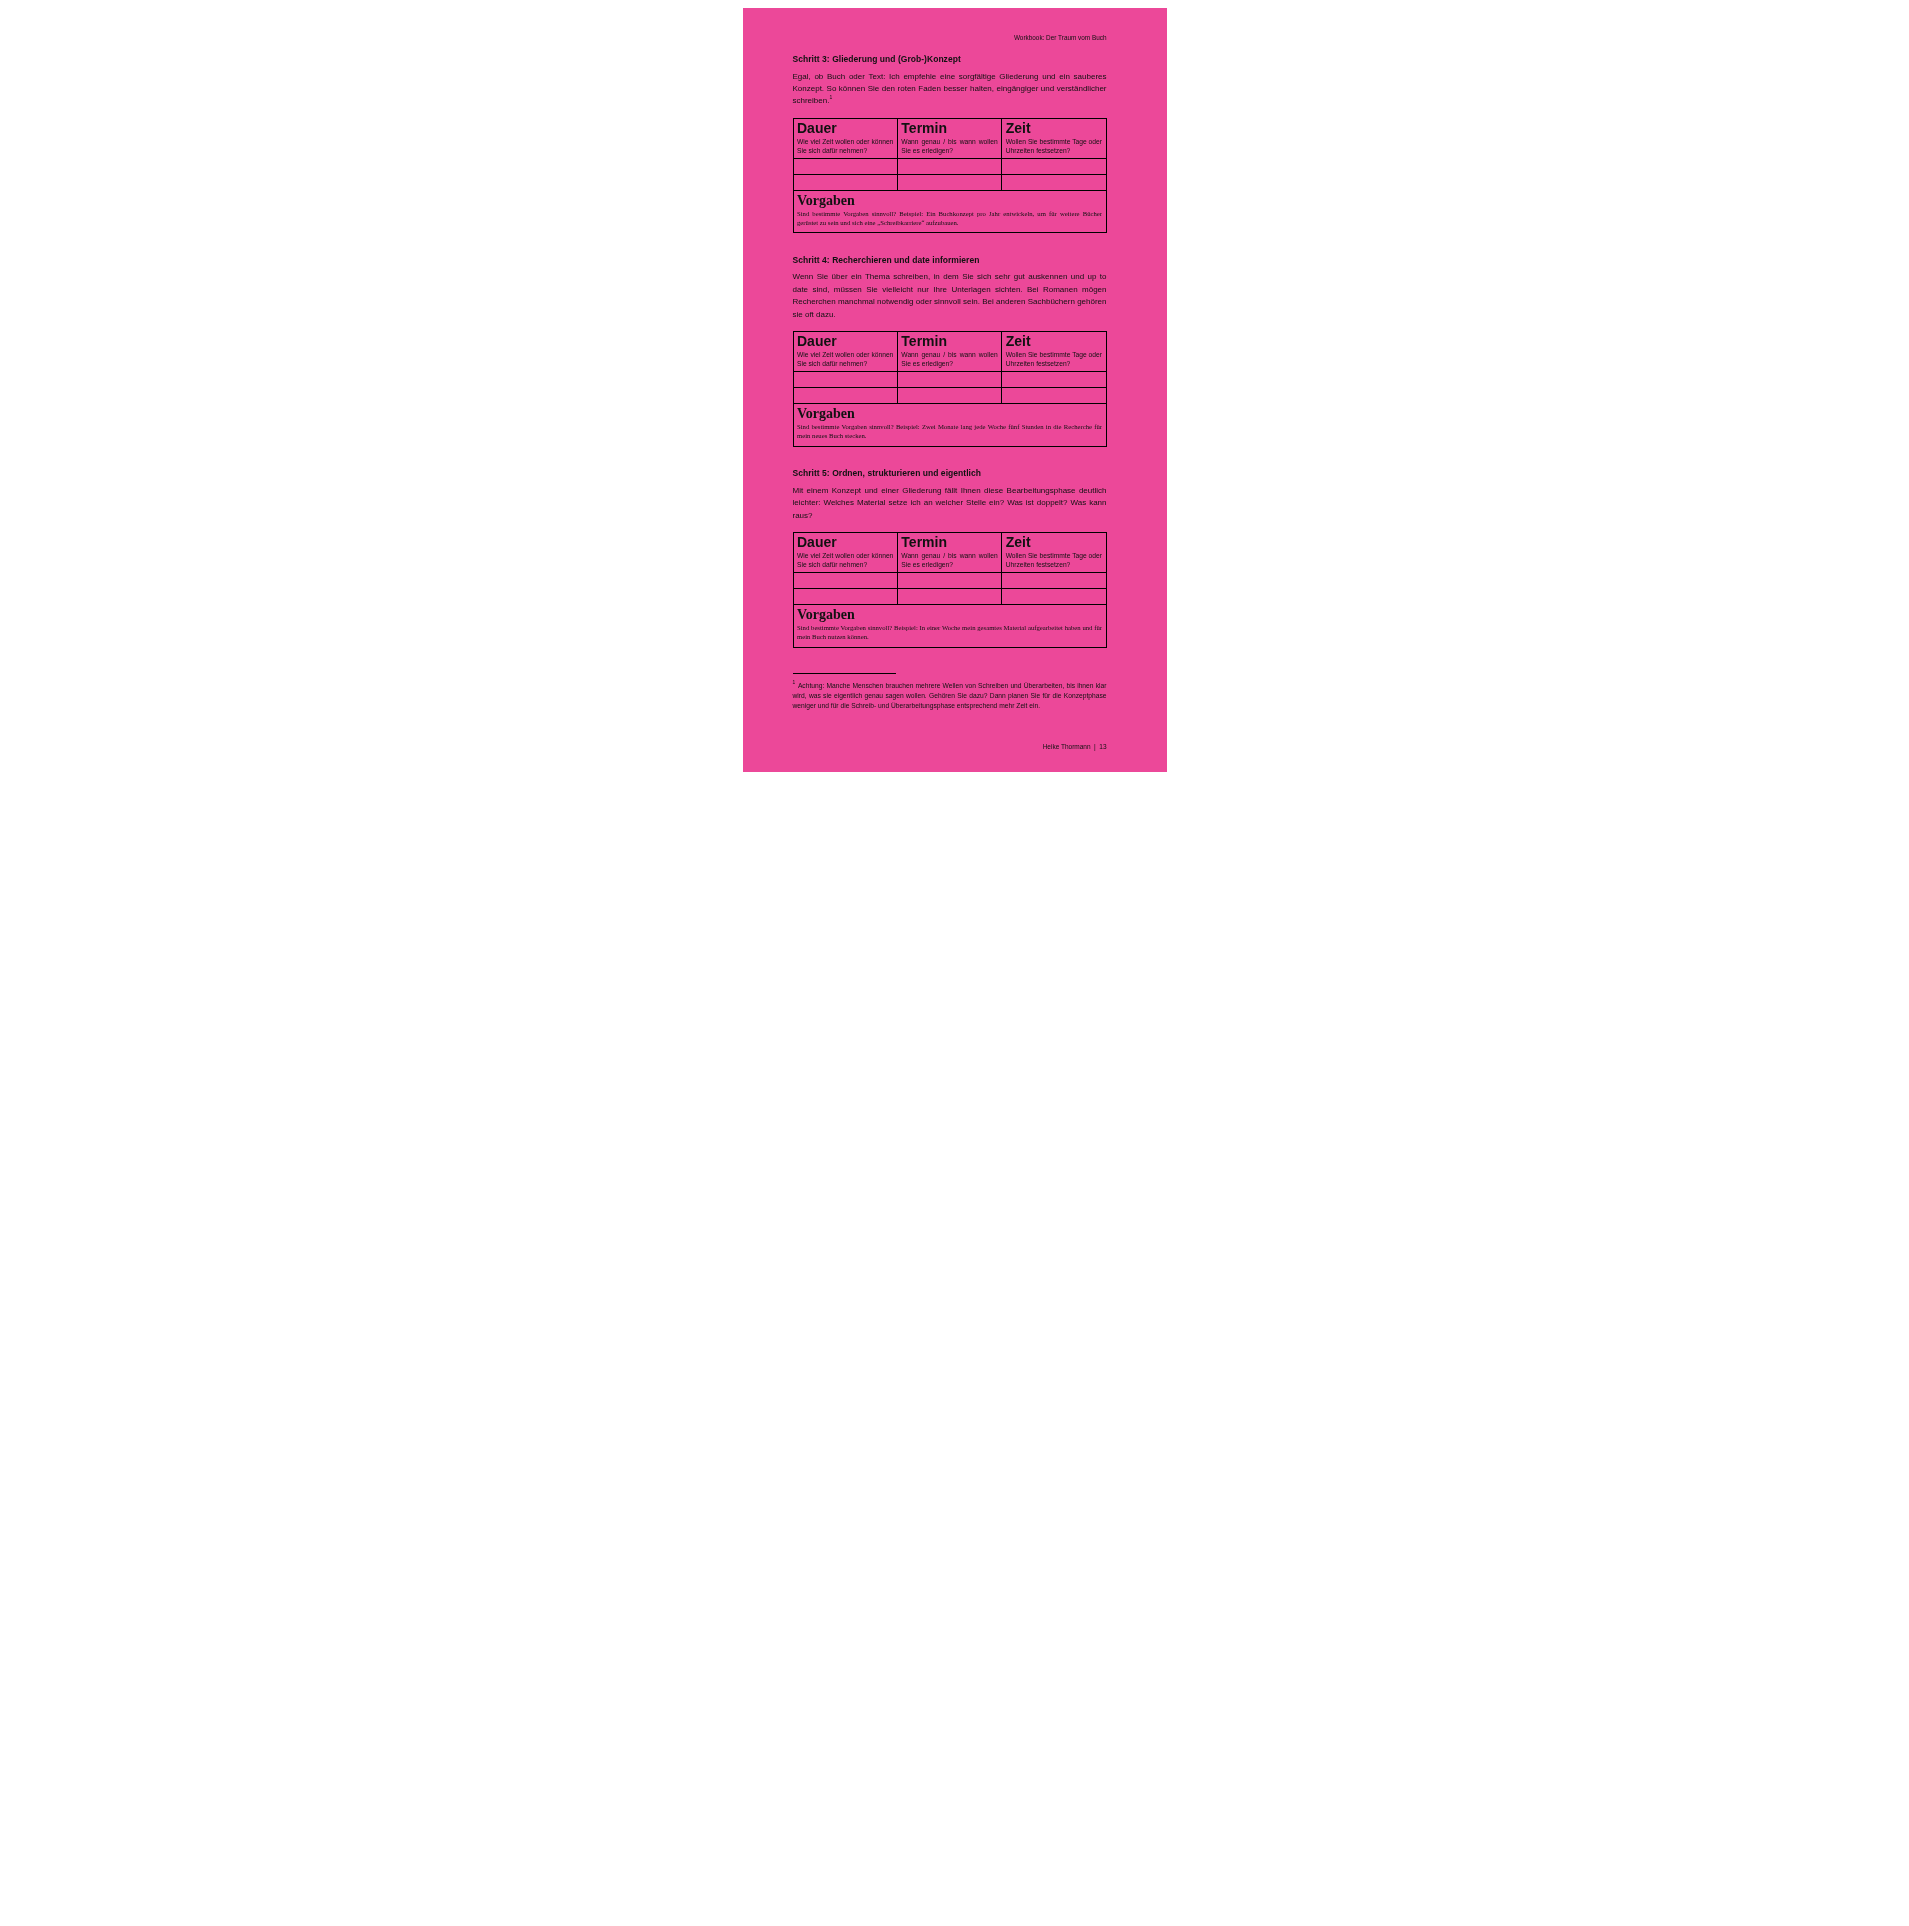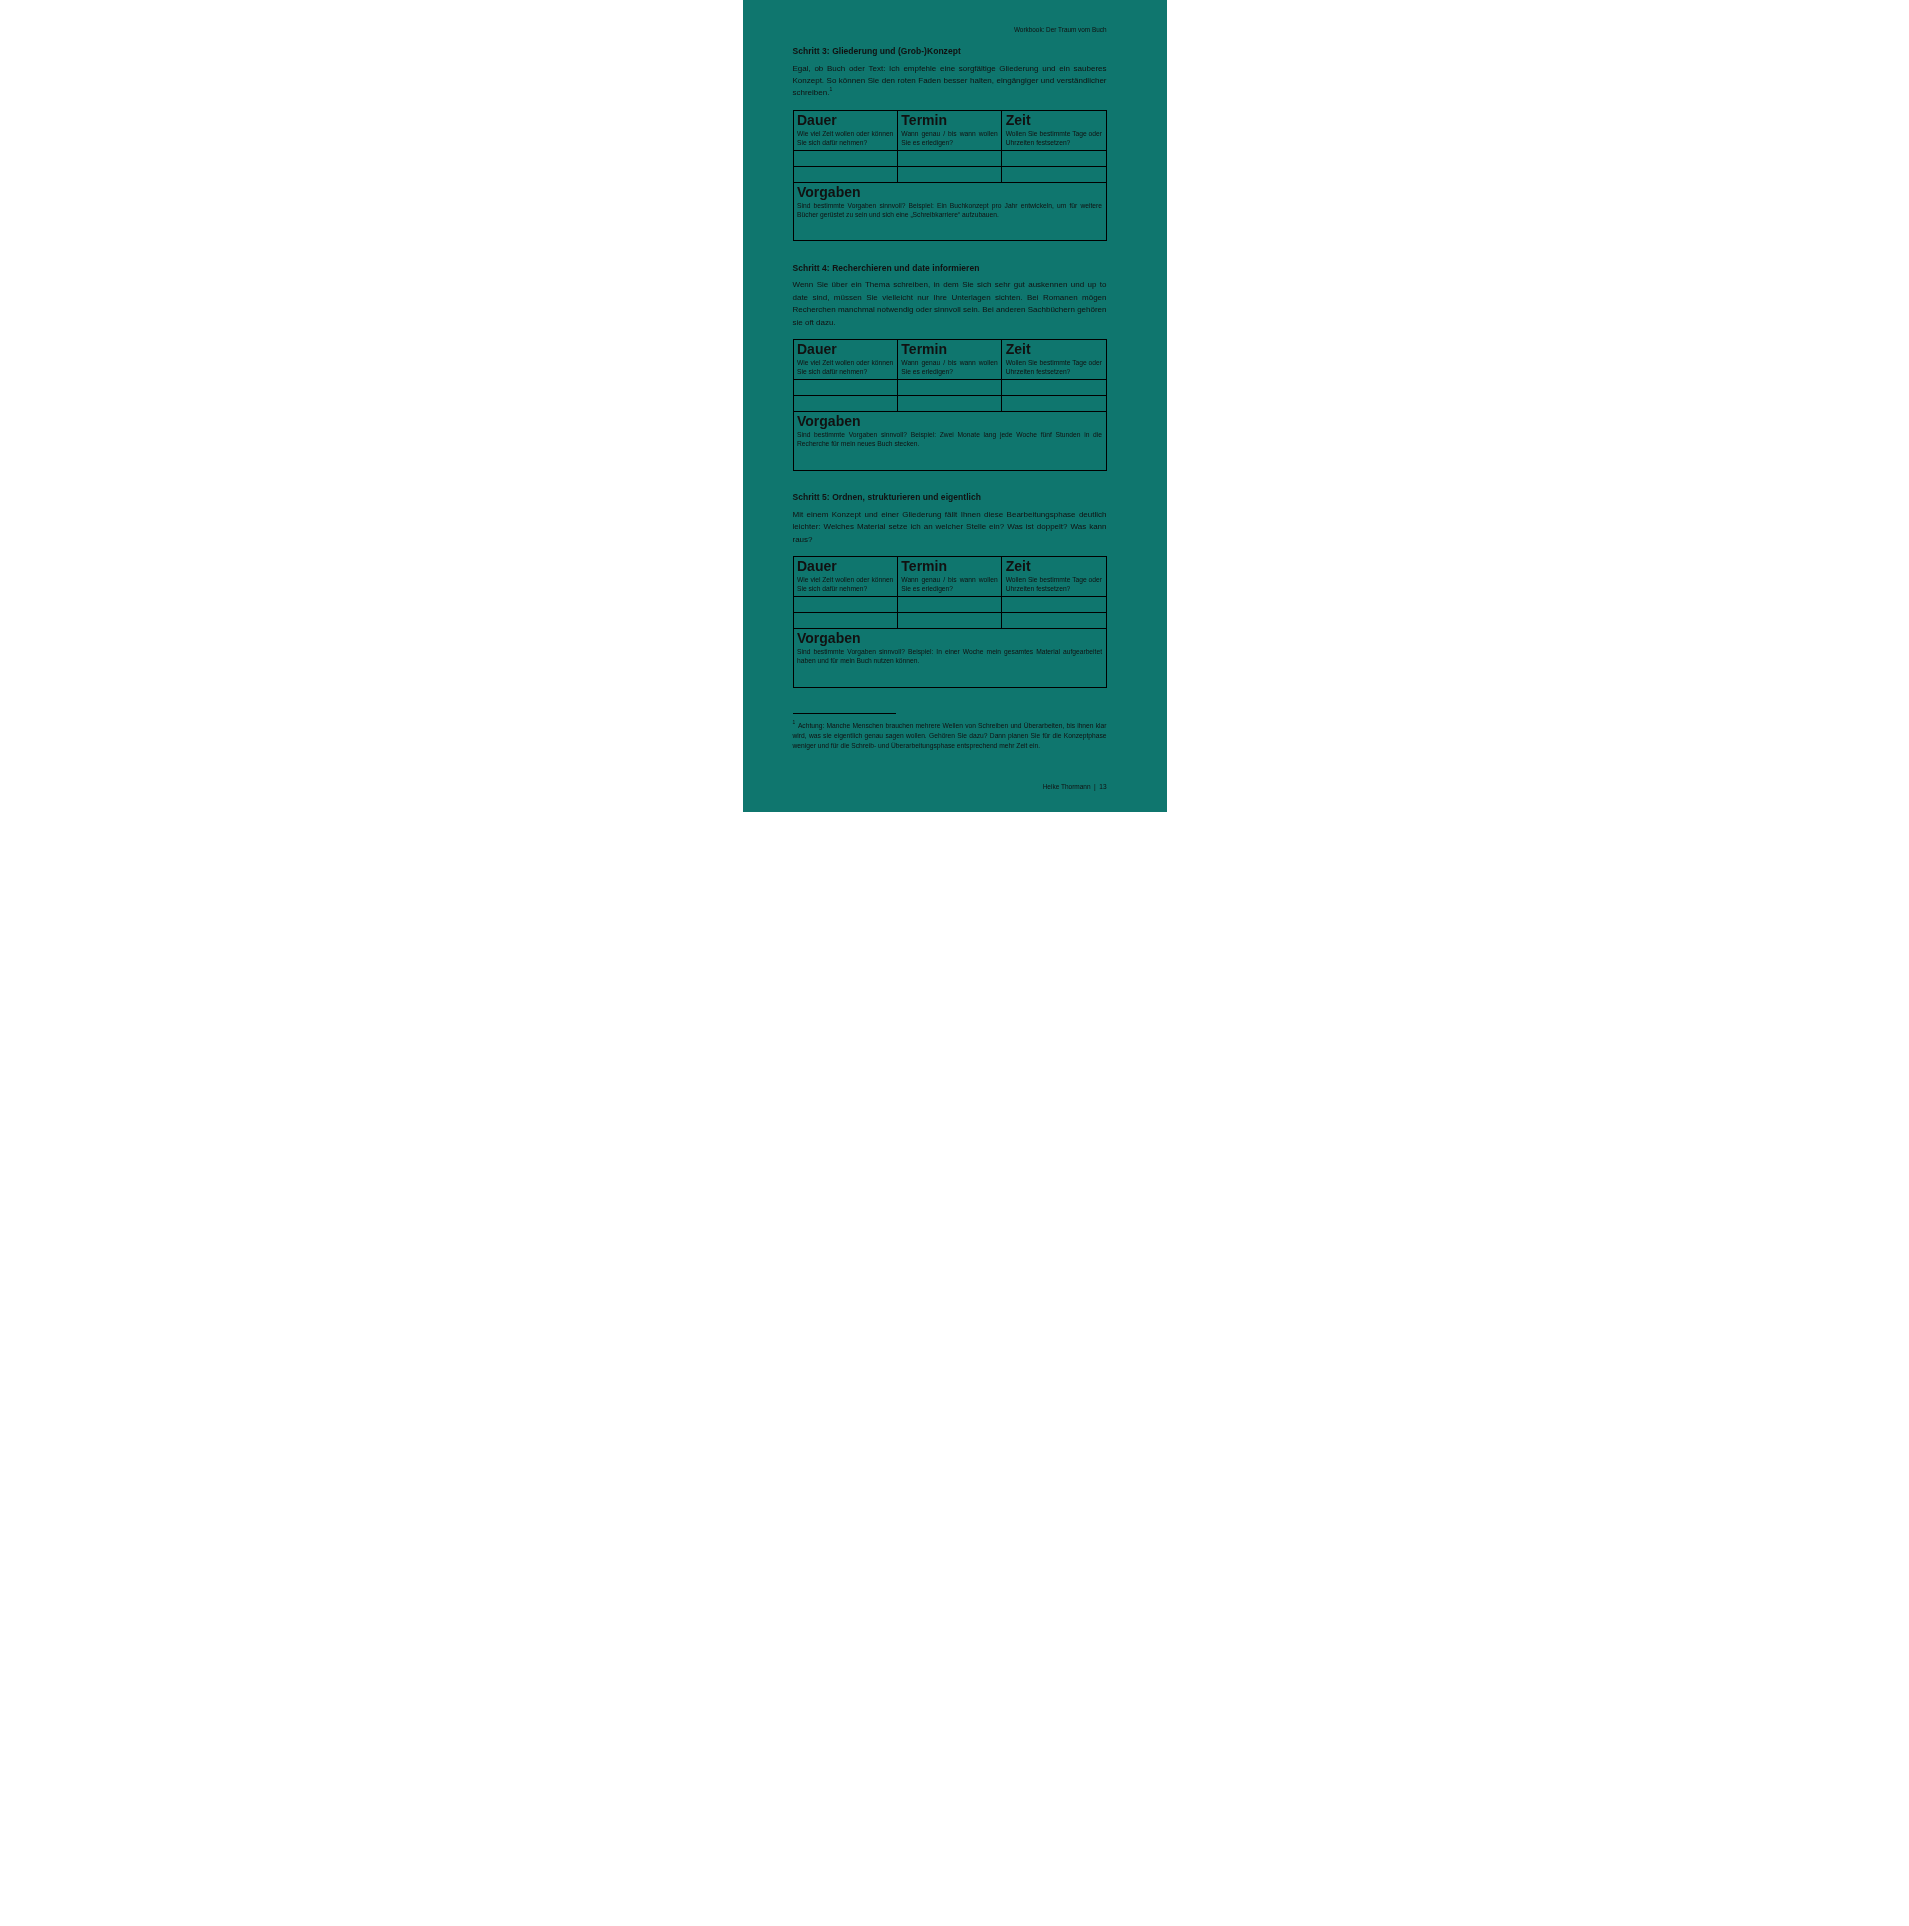--- a/index.html
+++ b/index.html
@@ -5,22 +5,22 @@
   html, body {
     margin: 0;
     padding: 0;
     background: #ffffff;
   }
   .page {
     position: relative;
     width: 424px;
     min-height: 600px;
     box-sizing: border-box;
-    margin: 0 auto;
-    background: #0f766e;
+    margin: 8px auto;
+    background: #ec4899;
     color: #111111;
     font-family: "Liberation Sans", sans-serif;
     padding: 26px 60px 54px 50px;
   }
   .doc-header {
     text-align: right;
     font-size: 6.4px;
     color: #111111;
     margin-bottom: 13px;
   }
@@ -62,21 +62,22 @@
   .col-desc {
     font-size: 6.7px;
     line-height: 1.3;
     text-align: justify;
     margin-top: 0.4px;
   }
   tr.empty-row td {
     height: 11.6px;
   }
   tr.vorgaben-row td {
-    padding-bottom: 21px;
+    padding-bottom: 5px;
+    font-family: Liberation Serif, serif;
   }
   .footnote-block {
     margin-top: 25.4px;
   }
   .footnote-rule {
     width: 103px;
     border: none;
     border-top: 0.8px solid #000000;
     margin: 0 0 4.6px 0;
   }

